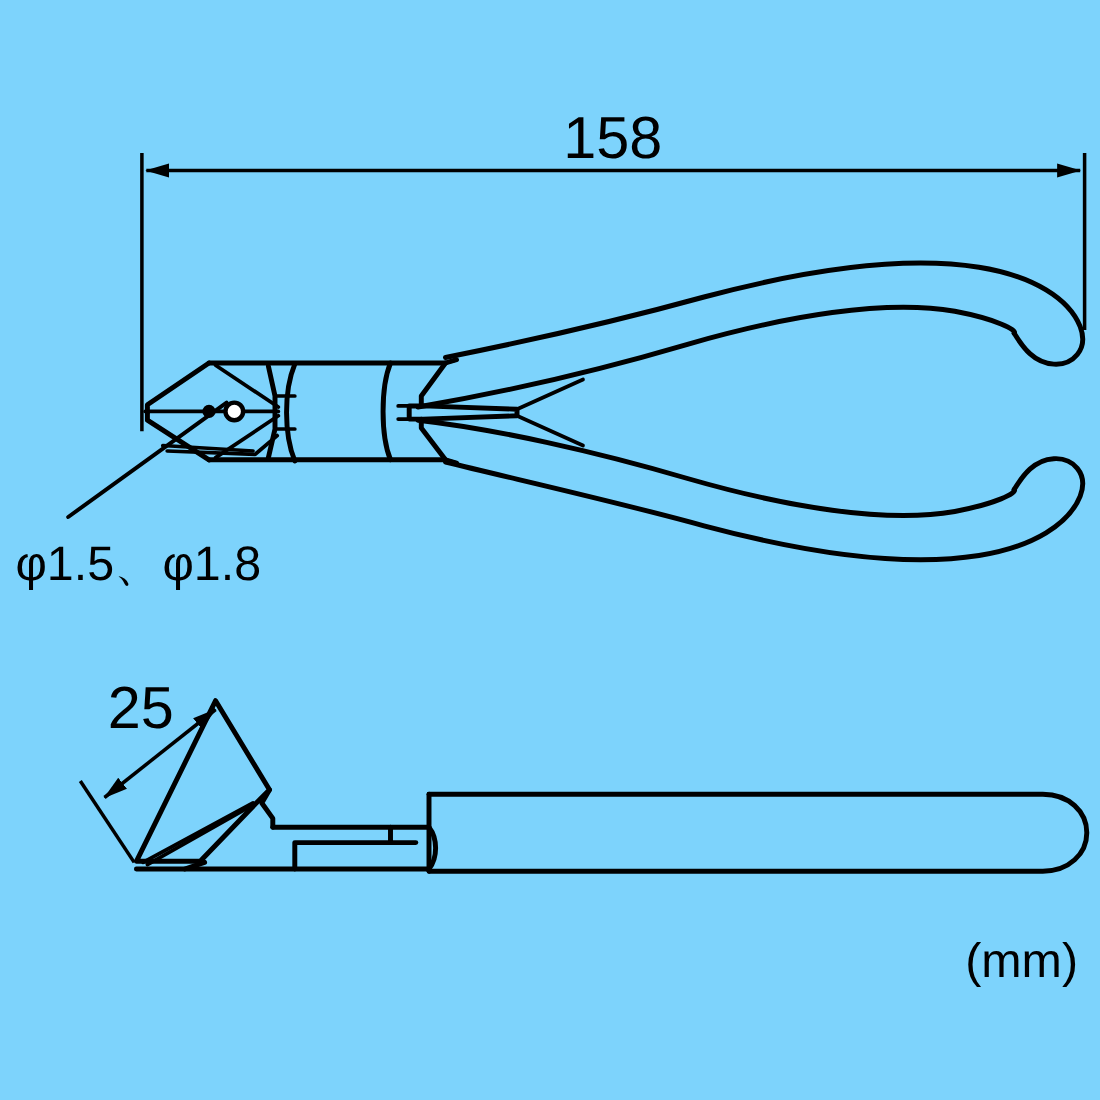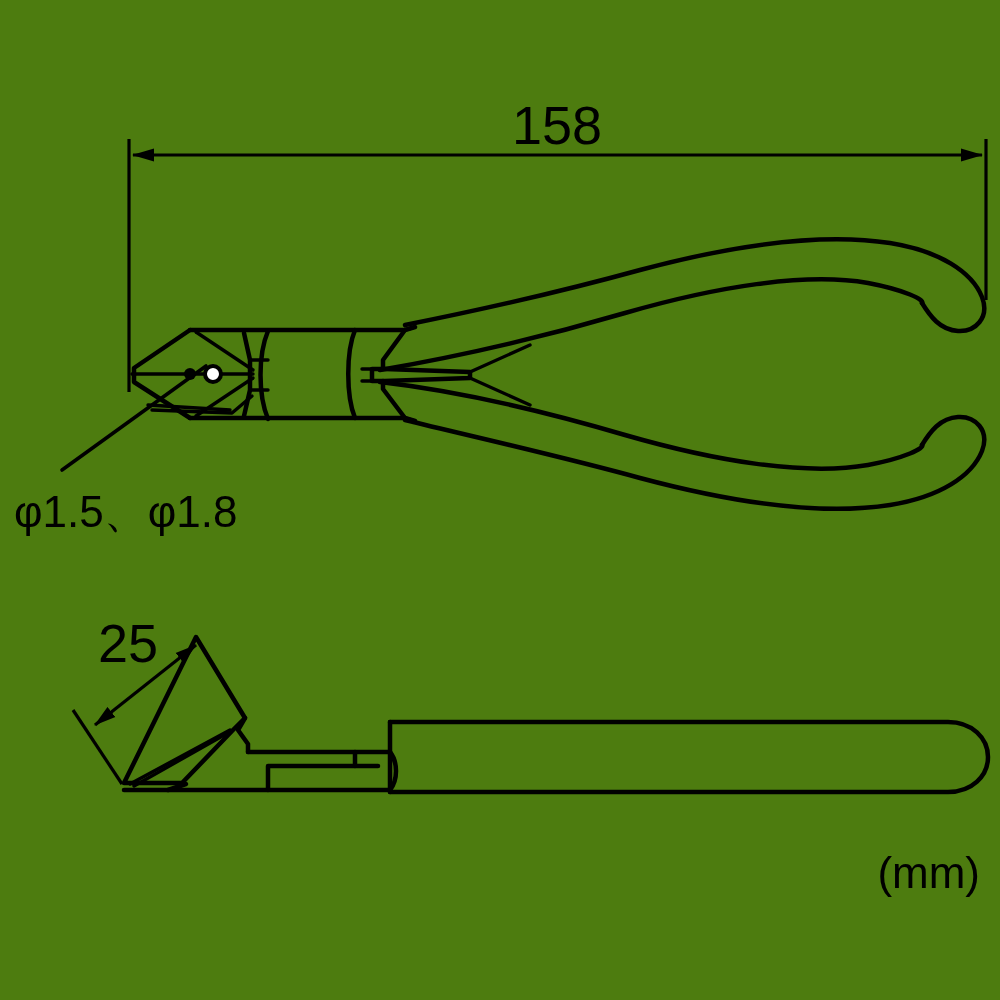--- a/index.html
+++ b/index.html
@@ -12,21 +12,21 @@
     width: 1000px;
     height: 1000px;
     font-family: "Liberation Sans", sans-serif;
     color: #000000;
     overflow: hidden;
   }
   #drawing-root {
     position: relative;
     width: 1000px;
     height: 1000px;
-    background: #4d7c0f;
+    background: #7dd3fc;
   }
   #drawing-svg {
     position: absolute;
     left: 0;
     top: 0;
     width: 1000px;
     height: 1000px;
     display: block;
   }
   .dim-text {

